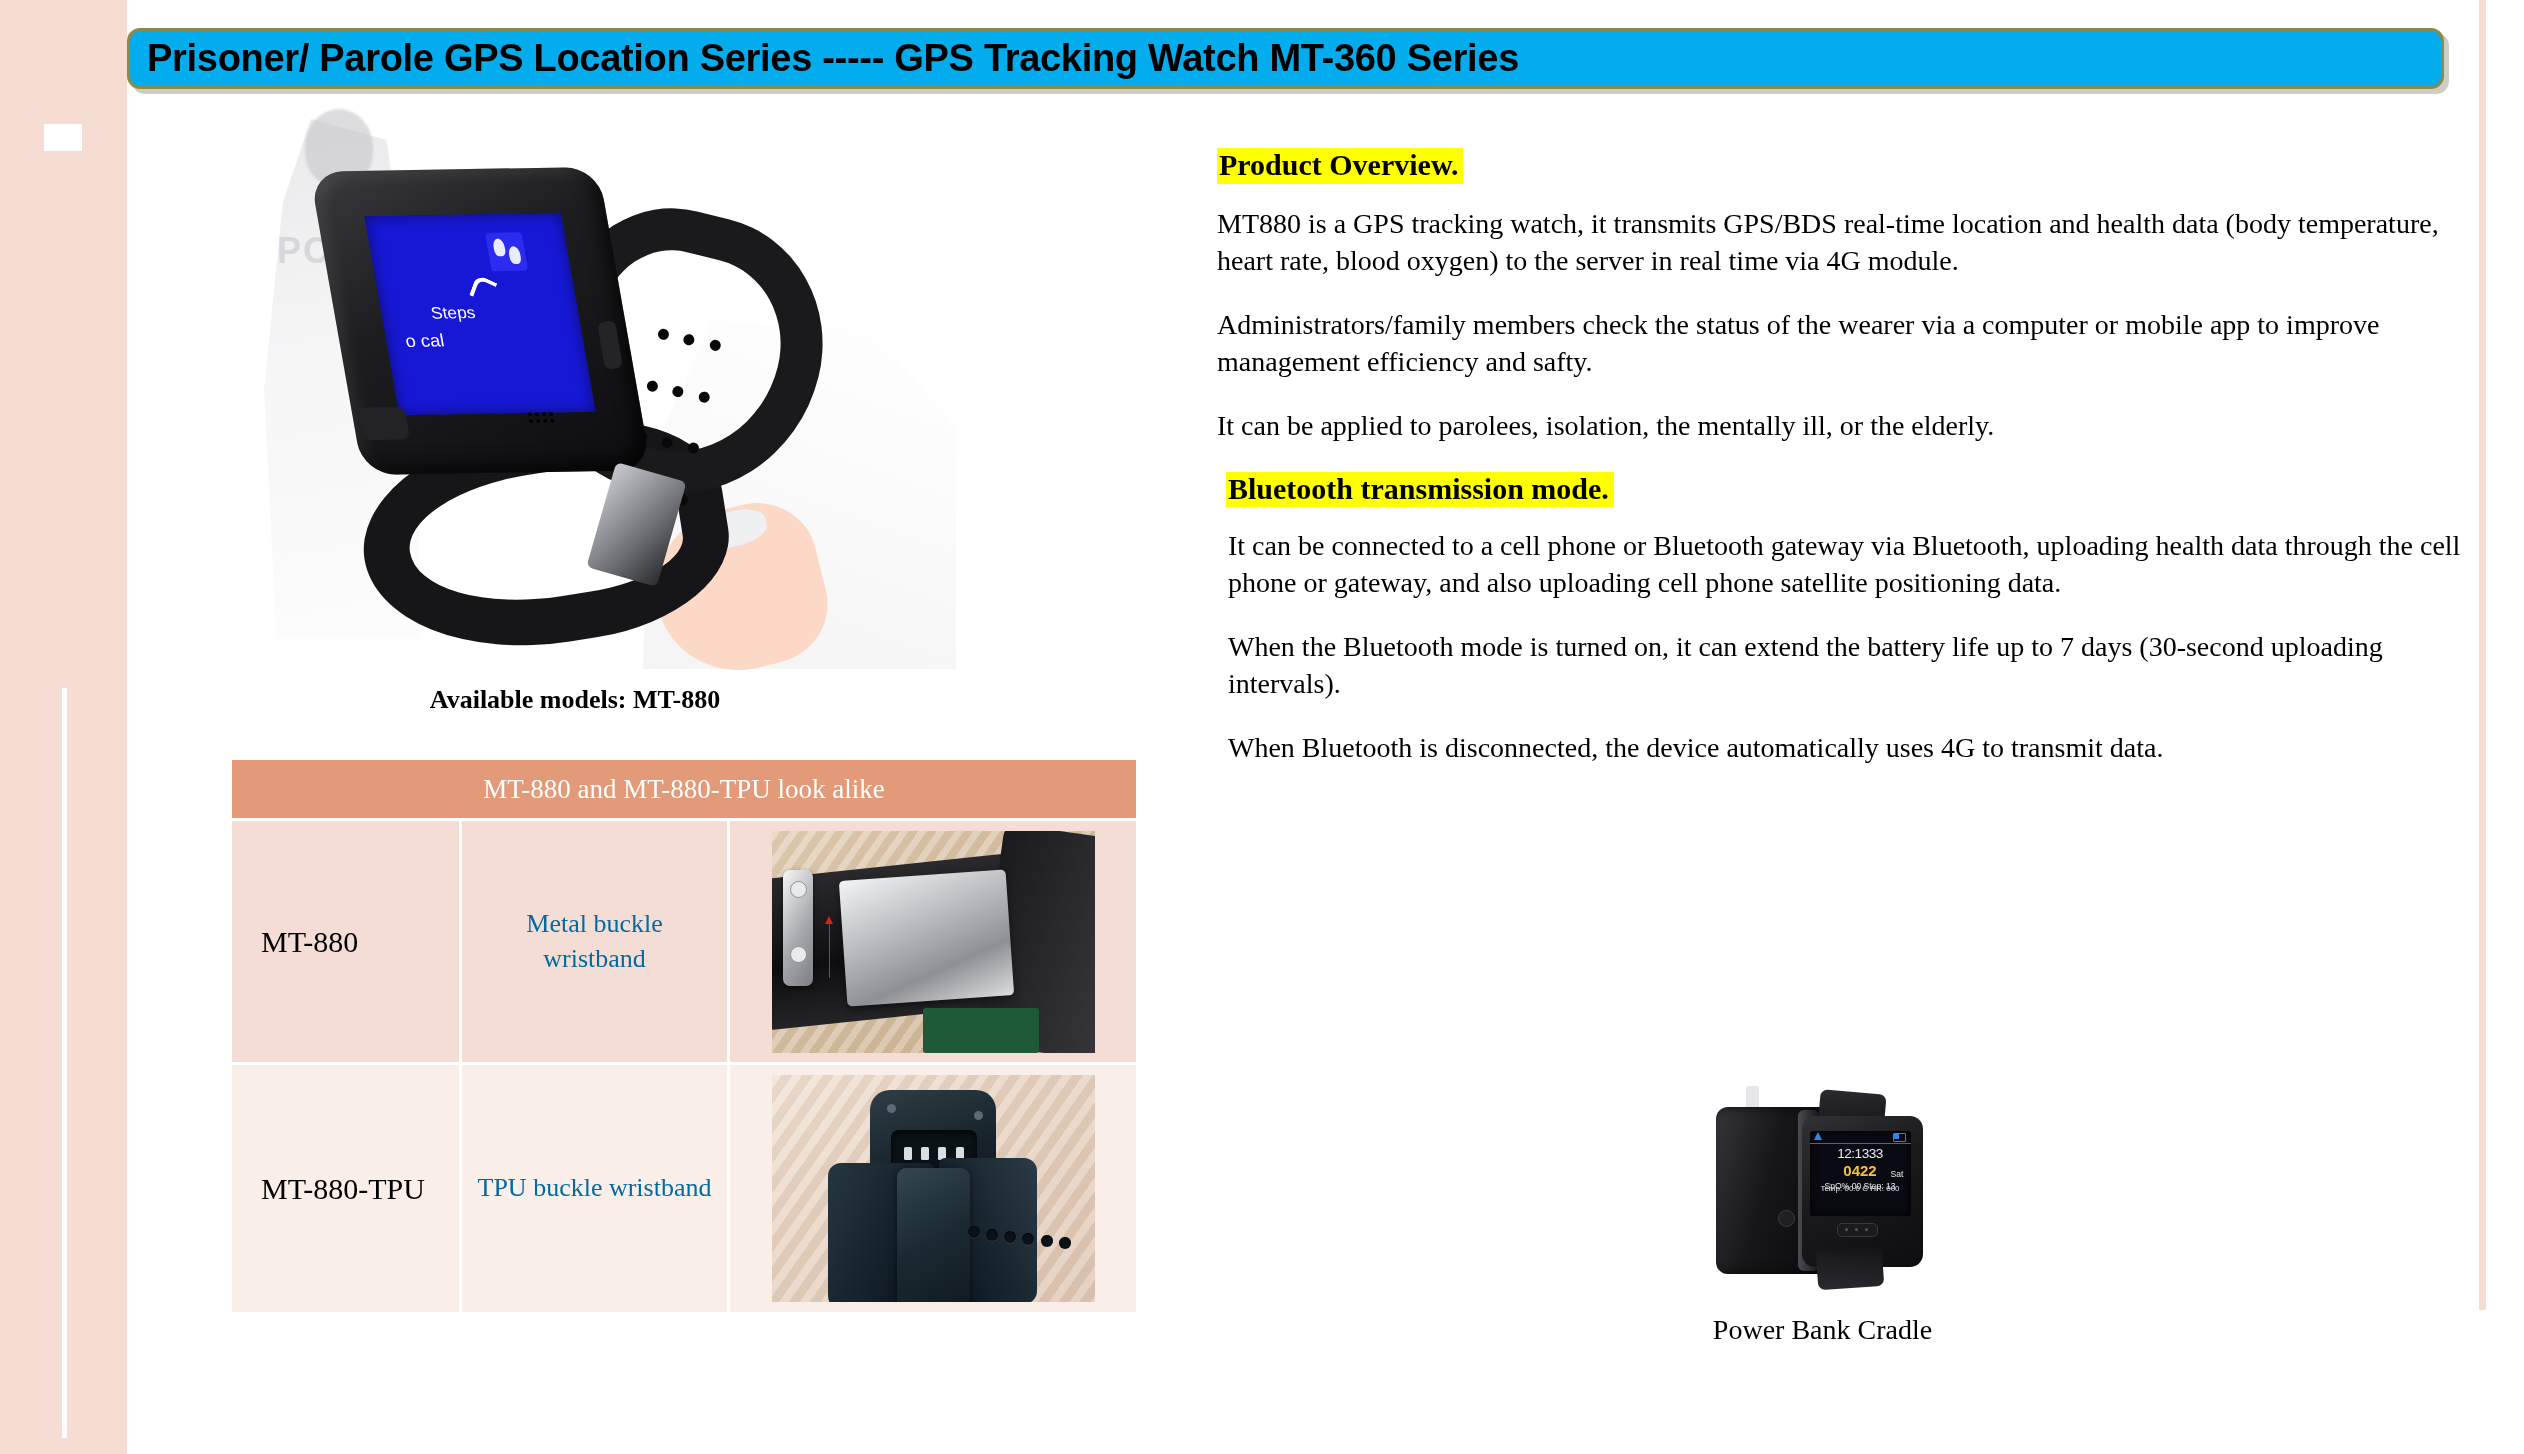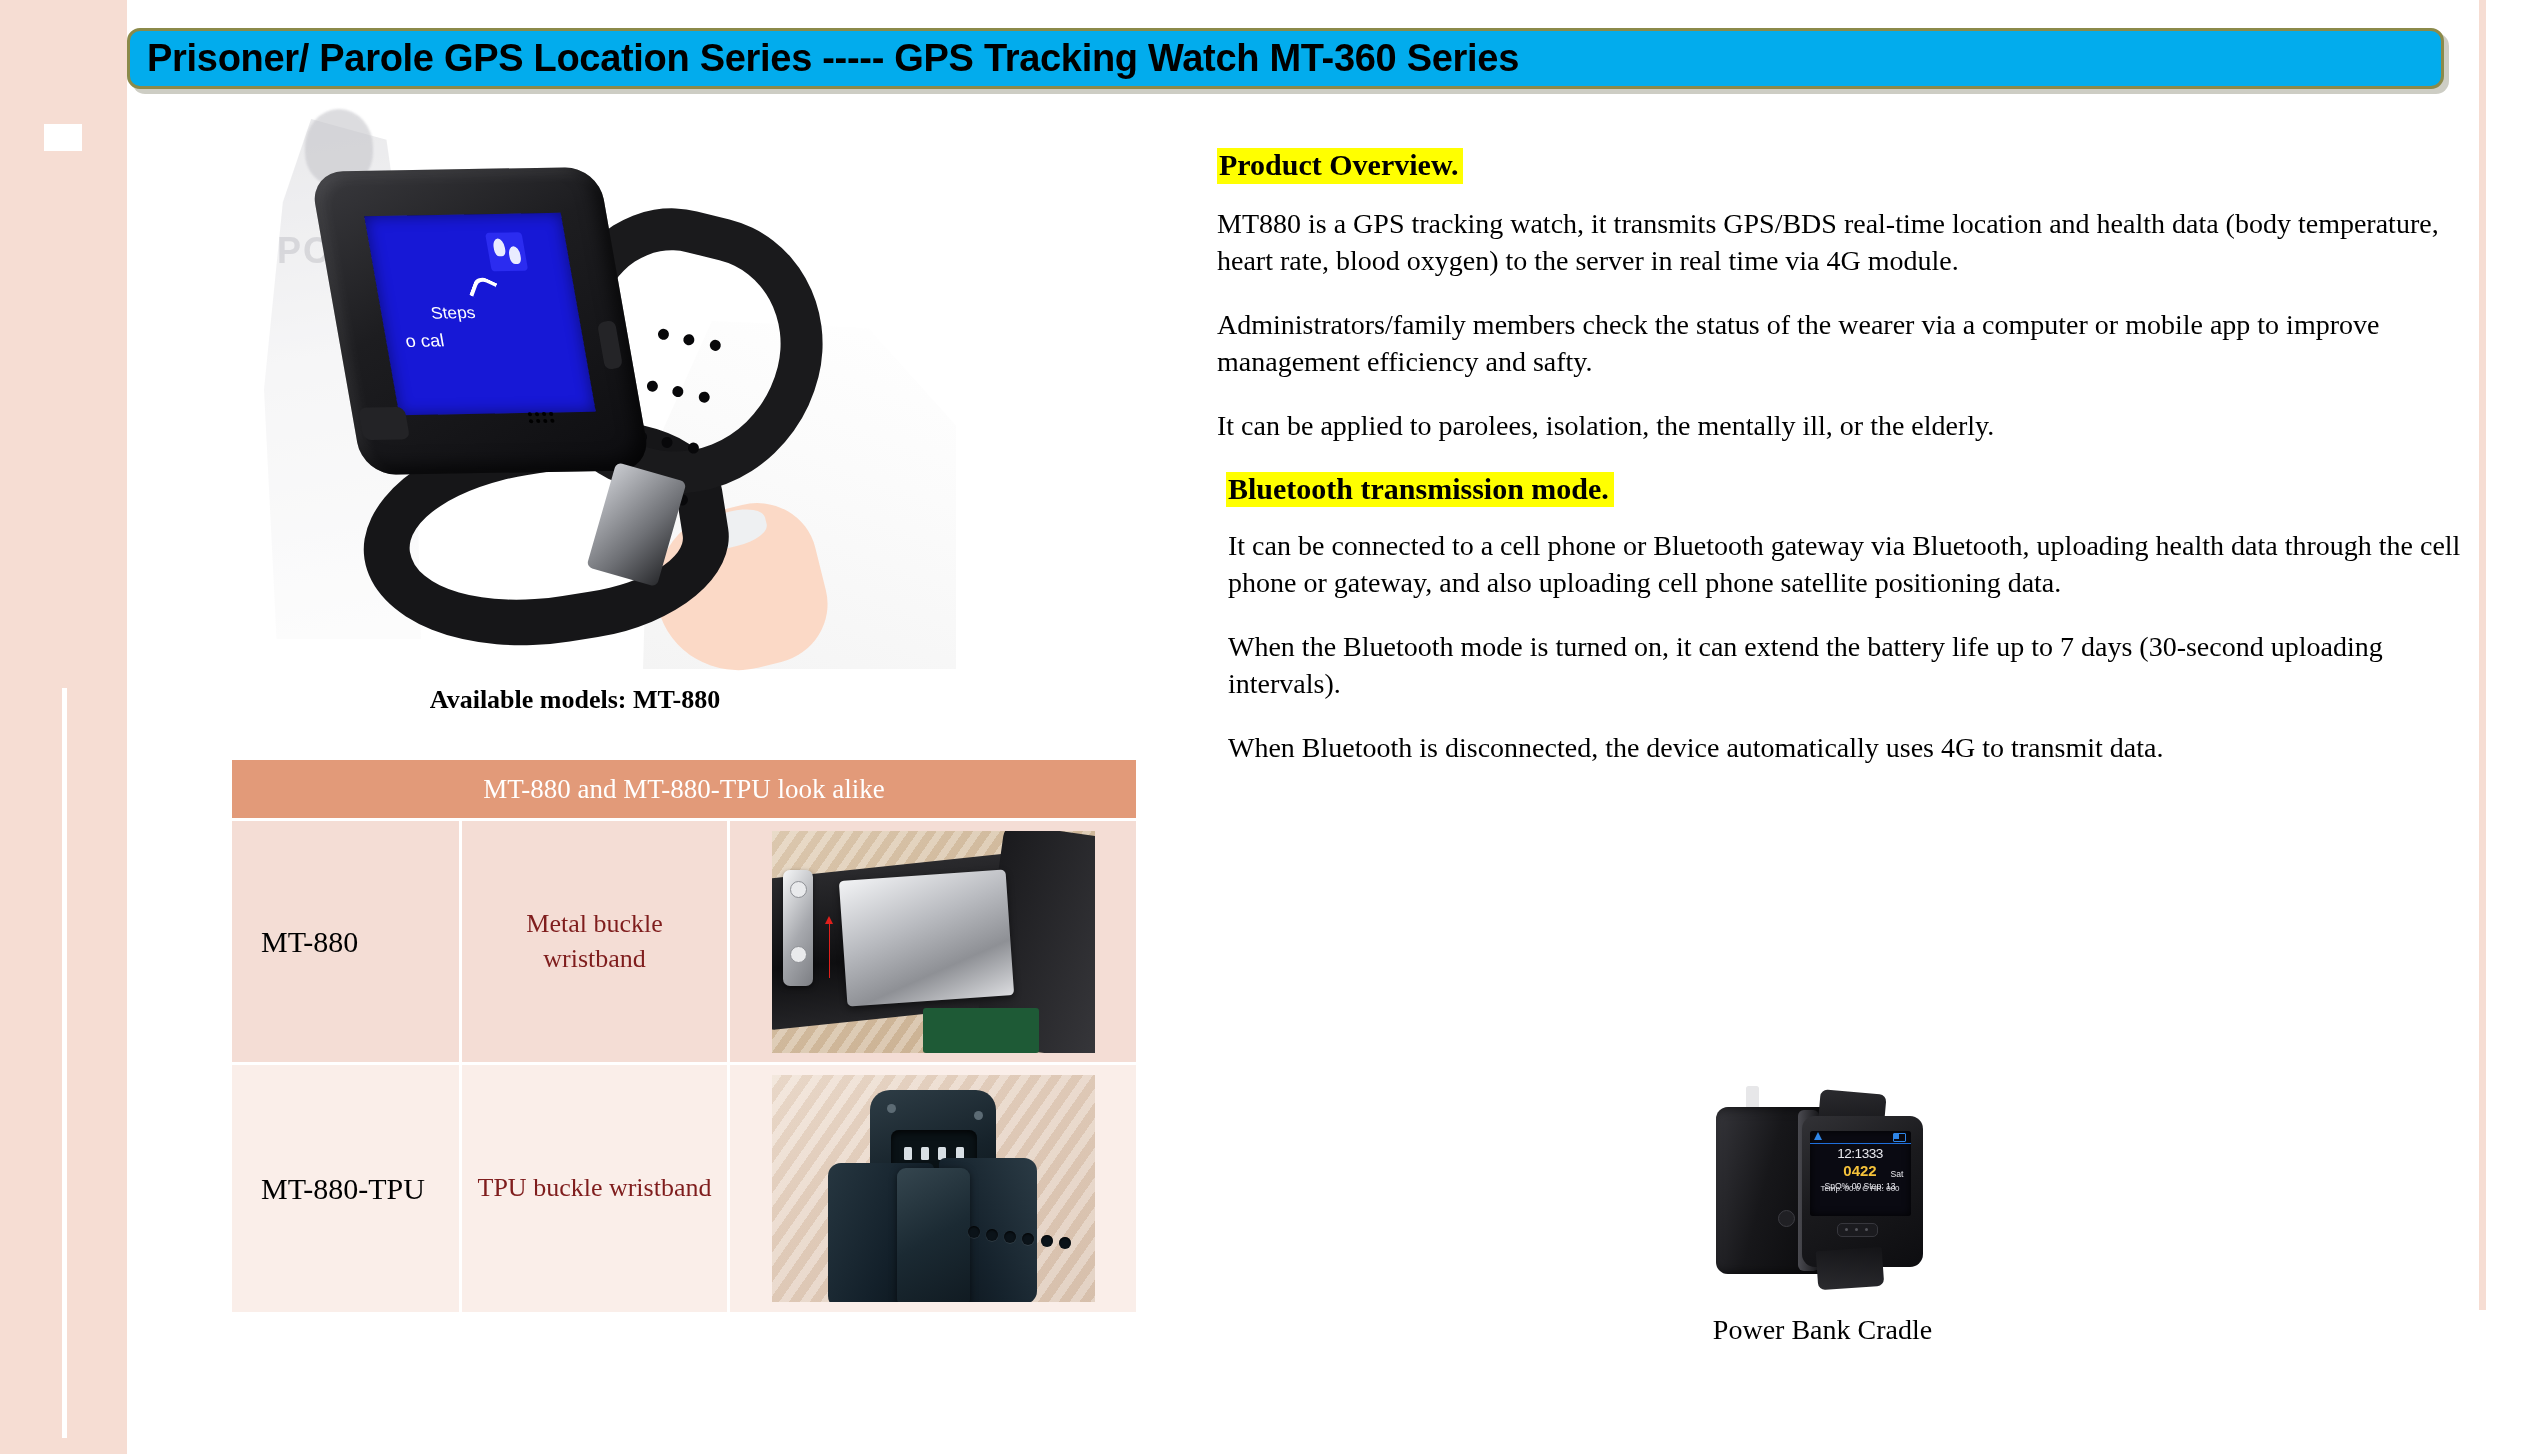--- a/index.html
+++ b/index.html
@@ -309,21 +309,21 @@
   .cell-desc {
     width: 268px;
     box-sizing: border-box;
     padding: 0 15px;
     display: flex;
     align-items: center;
     justify-content: center;
     text-align: center;
     font-size: 26px;
     line-height: 1.32;
-    color: #7f1d1d;
+    color: #0369a1;
     border-right: 3px solid #ffffff;
   }
   .cell-photo {
     flex: 1;
     display: flex;
     align-items: center;
     justify-content: center;
     padding: 9px 0;
   }
   .row-1 { height: 241px; }

